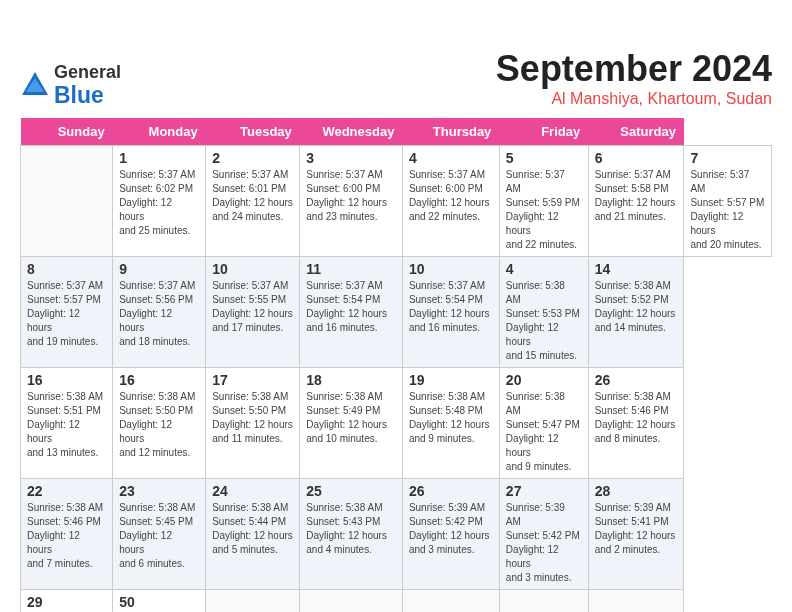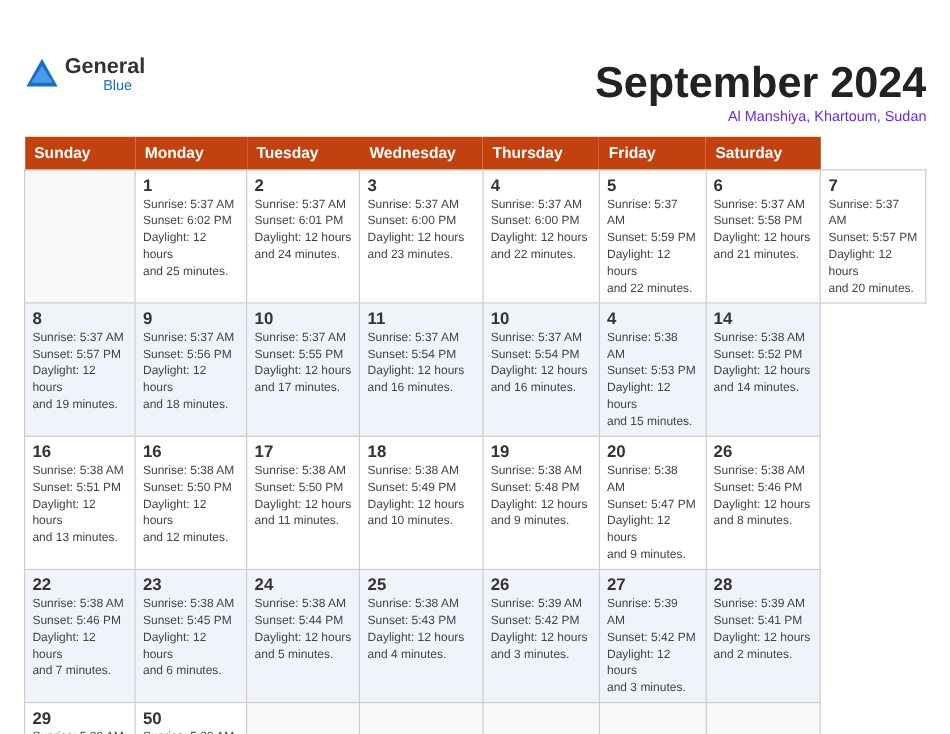--- a/index.html
+++ b/index.html
@@ -6,60 +6,59 @@
     body {
       font-family: Arial, sans-serif;
       background: #fff;
       width: 792px;
       min-height: 612px;
       padding: 20px;
     }
     .header {
       display: flex;
       justify-content: space-between;
-      align-items: center;
+      align-items: flex-end;
       margin-bottom: 10px;
     }
     .logo {
       display: flex;
       align-items: center;
     }
     .logo-text {
       display: flex;
       flex-direction: column;
       line-height: 1.1;
     }
     .logo-general {
       font-size: 18px;
       font-weight: bold;
       color: #333;
     }
     .logo-blue {
-      font-size: 12px;
-      font-weight: normal;
+      font-size: 23px;
+      font-weight: bold;
       color: #1a6fc4;
-      margin-left: 32px;
     }
     .logo-icon {
       width: 30px;
       height: 30px;
       margin-right: 4px;
     }
     .title-section {
       text-align: right;
     }
     .month-title {
       font-size: 36px;
       font-weight: bold;
       color: #222;
       margin-top: 28px;
     }
     .location-title {
-      font-size: 12px;
-      color: #6d28d9;
+      font-size: 16px;
+      color: #ef4444;
     }
     .calendar-table {
       width: 100%;
       border-collapse: collapse;
       font-size: 11px;
     }
     .calendar-table th {
       background: #1a6fc4;
       color: #fff;
       text-align: left;
@@ -90,21 +89,22 @@
       line-height: 1.4;
       color: #444;
     }
     tr:nth-child(even) td {
       background: #f0f4fa;
     }
     tr:nth-child(odd) td {
       background: #fff;
     }
     .calendar-table thead tr th {
-      background: #c2410c;
+      background: #ec4899;
+      text-align: right;
     }
   </style>
 </head>
 <body>
 
 <div class="header">
   <div class="logo">
     <svg class="logo-icon" viewBox="0 0 30 30">
       <polygon points="15,2 28,25 2,25" fill="#1a6fc4"></polygon>
       <polygon points="15,8 24,22 6,22" fill="#5aafff" opacity="0.7"></polygon>

